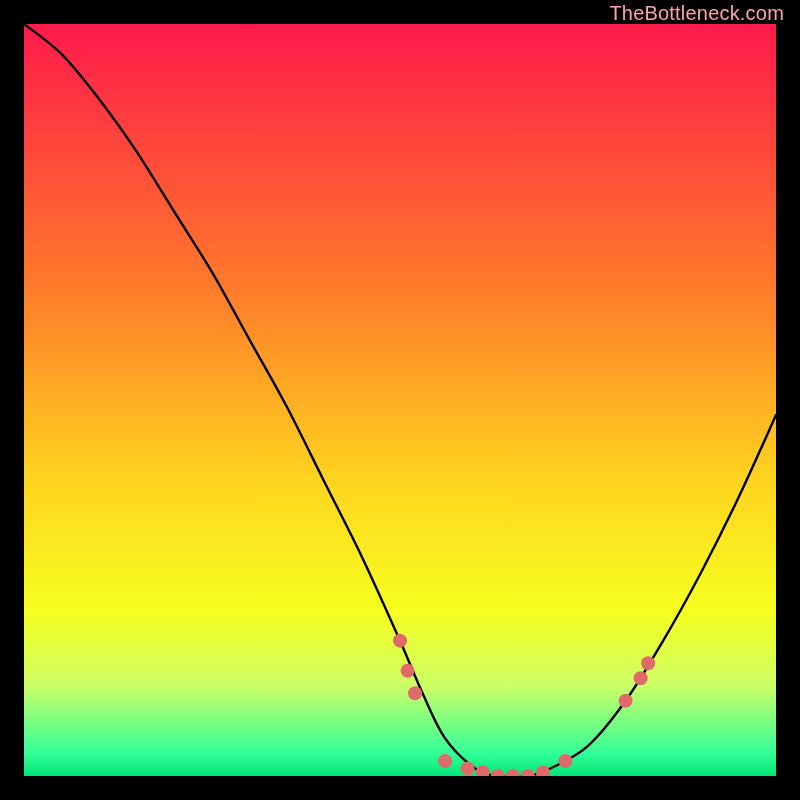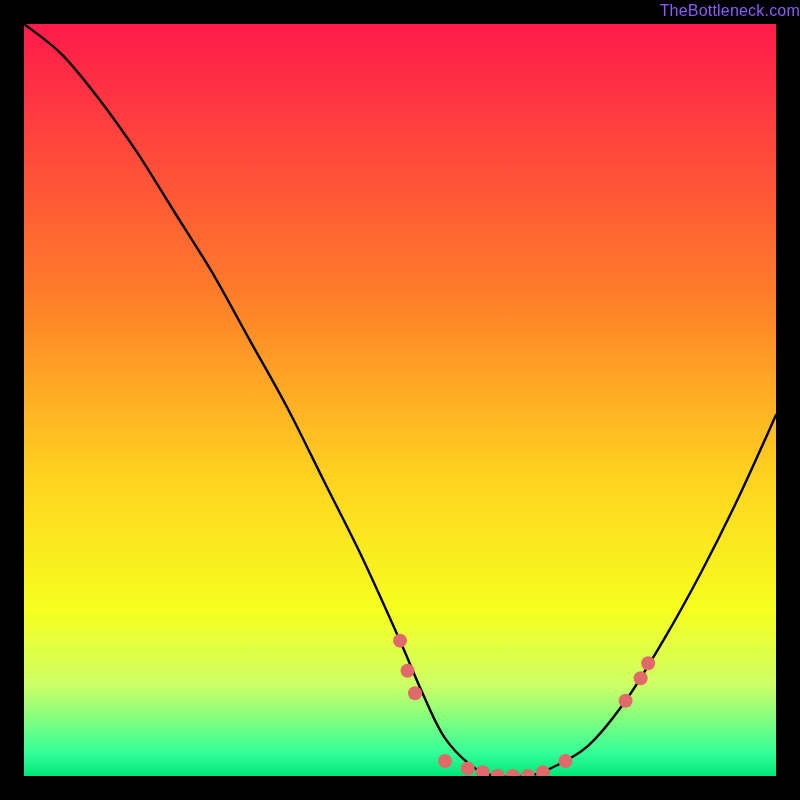--- a/index.html
+++ b/index.html
@@ -22,23 +22,23 @@
   .plot {
     position: absolute;
     left: 0;
     top: 0;
     width: 752px;
     height: 752px;
   }
   .attribution {
     position: absolute;
     top: 2px;
-    right: 0;
-    color: #8b5cf6;
-    font-size: 16px;
+    right: 16px;
+    color: #fca5a5;
+    font-size: 20px;
     font-weight: 500;
     letter-spacing: 0.2px;
   }
   svg {
     display: block;
   }
 </style>
 </head>
 <body>
 

